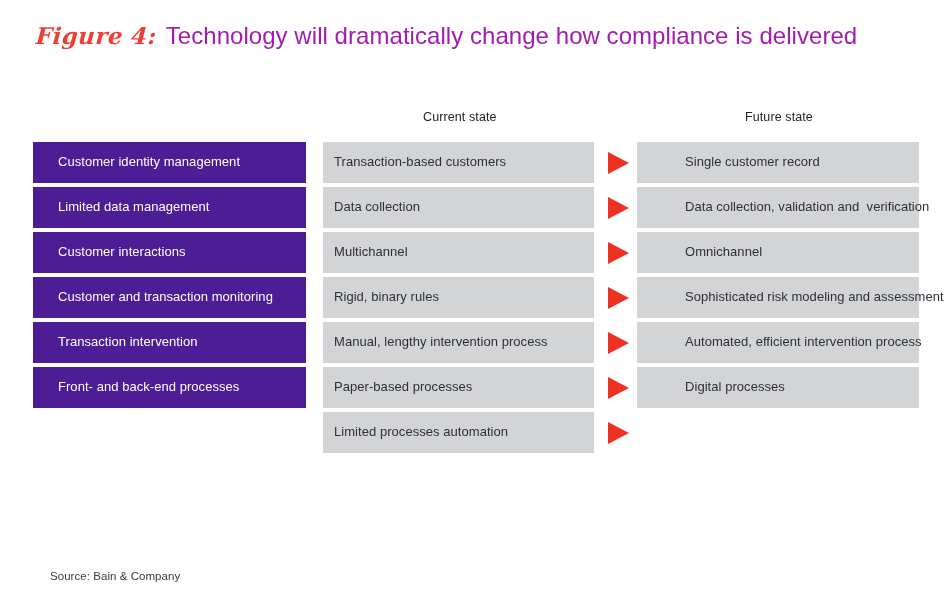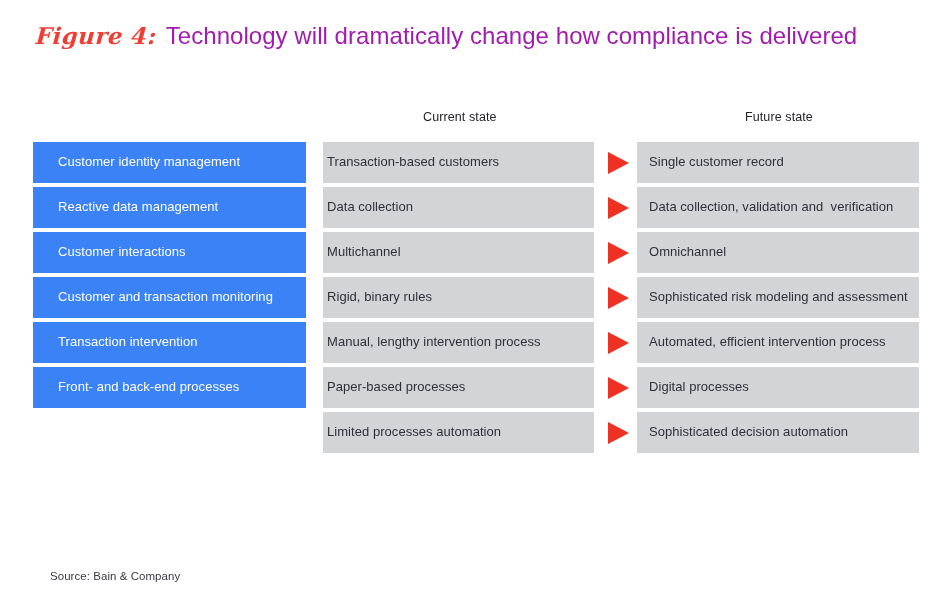--- a/index.html
+++ b/index.html
@@ -79,41 +79,41 @@
   .cell-text {
     font-size: 13px;
     letter-spacing: 0.05px;
     line-height: 1.1;
     white-space: pre;
   }
 
   .cell.category {
     left: 33px;
     width: 273px;
-    background: #3b82f6;
+    background: #4c1d95;
     padding-left: 25px;
     align-items: center;
   }
   .cell.category .cell-text { color: #ffffff; }
 
   .cell.current {
     left: 323px;
     width: 271px;
     background: #d3d4d6;
-    padding-left: 4px;
+    padding-left: 11px;
   }
   .cell.current .cell-text { color: #2f2f38; }
 
   .cell.future {
     left: 637px;
     width: 282px;
     background: #d3d4d6;
     padding-left: 12px;
   }
-  .cell.future .cell-text { color: #2f2f38; }
+  .cell.future .cell-text { color: #2f2f38; margin-left: 36px; }
 
   .arrow-wrap {
     position: absolute;
     left: 604px;
     top: 0;
     width: 28px;
     height: 41px;
     display: flex;
     align-items: center;
     justify-content: center;
@@ -157,21 +157,21 @@
       </div>
       <div class="arrow-wrap">
         <div class="arrow"></div>
       </div>
       <div class="cell future">
         <span class="cell-text">Single customer record</span>
       </div>
     </div>
     <div class="row">
       <div class="cell category">
-        <span class="cell-text">Reactive data management</span>
+        <span class="cell-text">Limited data management</span>
       </div>
       <div class="cell current">
         <span class="cell-text">Data collection</span>
       </div>
       <div class="arrow-wrap">
         <div class="arrow"></div>
       </div>
       <div class="cell future">
         <span class="cell-text">Data collection, validation and  verification</span>
       </div>
@@ -232,19 +232,16 @@
         <span class="cell-text">Digital processes</span>
       </div>
     </div>
     <div class="row">
       <div class="cell current">
         <span class="cell-text">Limited processes automation</span>
       </div>
       <div class="arrow-wrap">
         <div class="arrow"></div>
       </div>
-      <div class="cell future">
-        <span class="cell-text">Sophisticated decision automation</span>
-      </div>
     </div>
   </div>
 
 <div class="source">Source: Bain &amp; Company</div>
 
 </body></html>

